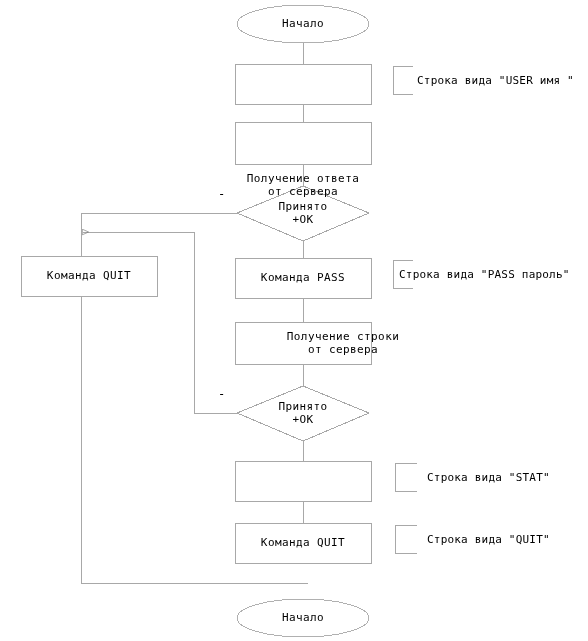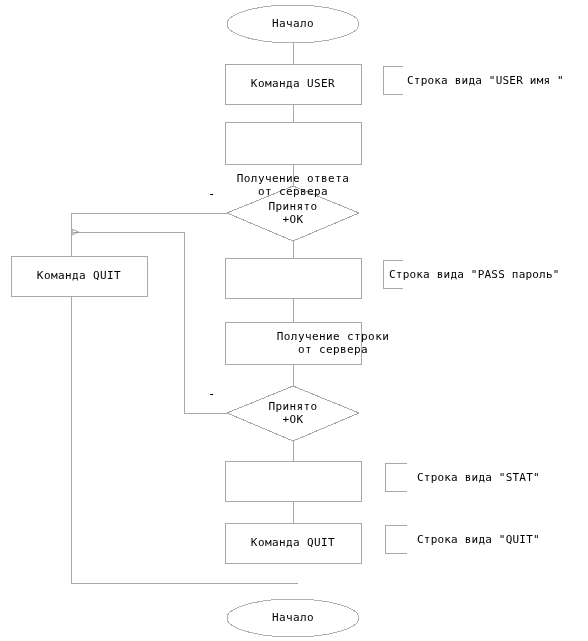--- a/index.html
+++ b/index.html
@@ -10,21 +10,21 @@
   }
   body {
     width: 588px;
     height: 641px;
     position: relative;
     font-family: "DejaVu Sans Mono", "Liberation Mono", monospace;
     overflow: hidden;
   }
   #diagram-root {
     position: absolute;
-    left: 3px; top: 0;
+    left: 13px; top: 0;
     width: 476px;
     height: 641px;
   }
   svg.flow {
     position: absolute;
     left: 0; top: 0;
     width: 588px;
     height: 641px;
   }
   .node-label {
@@ -115,32 +115,32 @@
 
       <path d="M 400 66 L 380 66 L 380 94 L 400 94"></path>
       <path d="M 400 260 L 380 260 L 380 288 L 400 288"></path>
       <path d="M 404 463 L 382 463 L 382 491 L 404 491"></path>
       <path d="M 404 525 L 382 525 L 382 553 L 404 553"></path>
     </g>
   </svg>
 
   <div class="node-label" style="left:224px; top:17px; width:132px;">Начало</div>
 
-  <div class="node-label" style="left:222px; top:77px; width:136px;">Команда USER</div>
 
   <div class="node-label" style="left:222px; top:130px; width:136px;margin-top:42px;">Получение ответа
 от сервера</div>
 
   <div class="node-label" style="left:224px; top:200px; width:132px;">Принято
 +OK</div>
 
   <div class="branch-label" style="left:205px; top:188px;">-</div>
 
   <div class="node-label" style="left:8px; top:269px; width:136px;">Команда QUIT</div>
 
+  <div class="node-label" style="left:222px; top:271px; width:136px;">Команда PASS</div>
 
   <div class="node-label" style="left:222px; top:330px; width:136px;margin-left:40px;">Получение строки
 от сервера</div>
 
   <div class="node-label" style="left:224px; top:400px; width:132px;">Принято
 +OK</div>
 
   <div class="branch-label" style="left:205px; top:388px;">-</div>
 
 

